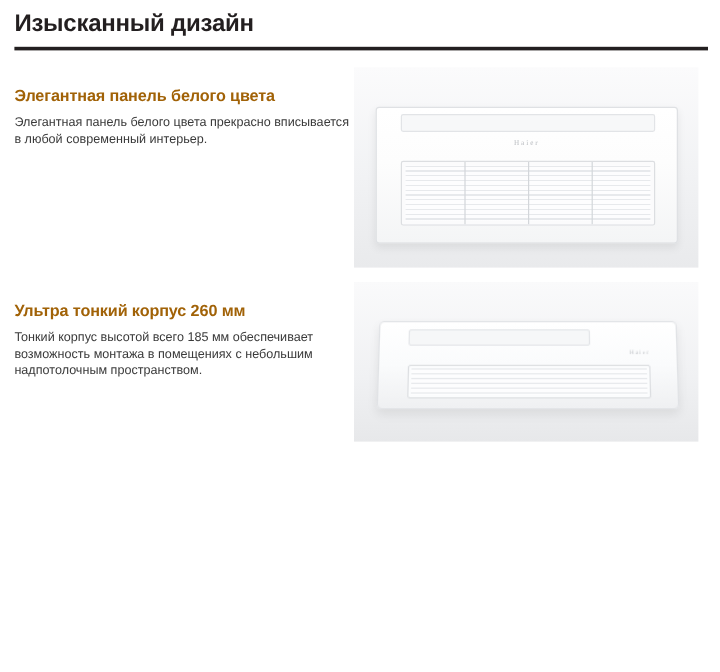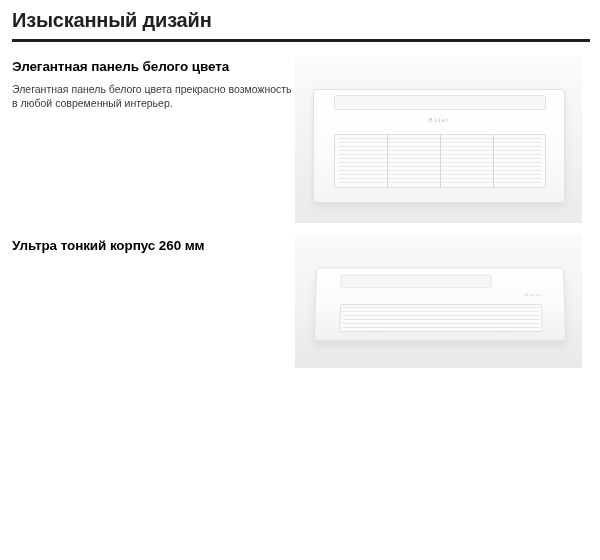--- a/index.html
+++ b/index.html
@@ -42,22 +42,22 @@
   }
   .section-text {
     width: 285px;
     padding-left: 2px;
     box-sizing: border-box;
     flex: 0 0 285px;
   }
   .section-heading {
     font-size: 13.5px;
     font-weight: bold;
-    margin: 3px 0 8px 0;
-    color: #000000;
+    margin: 16px 0 8px 0;
+    color: #a16207;
     letter-spacing: -0.1px;
   }
   .section-body {
     font-size: 10.5px;
     line-height: 1.35;
     margin: 0;
     color: #3a3a3a;
   }
   .figure {
     flex: 0 0 287px;
@@ -239,40 +239,41 @@
 <body>
 
 <div class="page">
 
   <h1 class="page-title">Изысканный дизайн</h1>
   <div class="title-rule"></div>
 
   <div class="section">
     <div class="section-text">
       <h2 class="section-heading">Элегантная панель белого цвета</h2>
-      <p class="section-body">Элегантная панель белого цвета прекрасно возможность в любой современный интерьер.</p>
+      <p class="section-body">Элегантная панель белого цвета прекрасно вписывается в любой современный интерьер.</p>
     </div>
     <div class="figure fig-1">
       <div class="unit1">
         <div class="topslot"></div>
         <div class="brand">Haier</div>
         <div class="grille">
           <div class="louvers"></div>
           <div class="vdiv" style="left:52px;"></div>
           <div class="vdiv" style="left:105px;"></div>
           <div class="vdiv" style="left:158px;"></div>
         </div>
       </div>
     </div>
   </div>
 
 
   <div class="section">
     <div class="section-text">
       <h2 class="section-heading">Ультра тонкий корпус 260 мм</h2>
+      <p class="section-body">Тонкий корпус высотой всего 185 мм обеспечивает возможность монтажа в помещениях с небольшим надпотолочным пространством.</p>
     </div>
     <div class="figure fig-3">
       <div class="unit3">
         <div class="top3"></div>
         <div class="brand3">Haier</div>
         <div class="grille3">
           <div class="louvers3"></div>
         </div>
       </div>
     </div>

